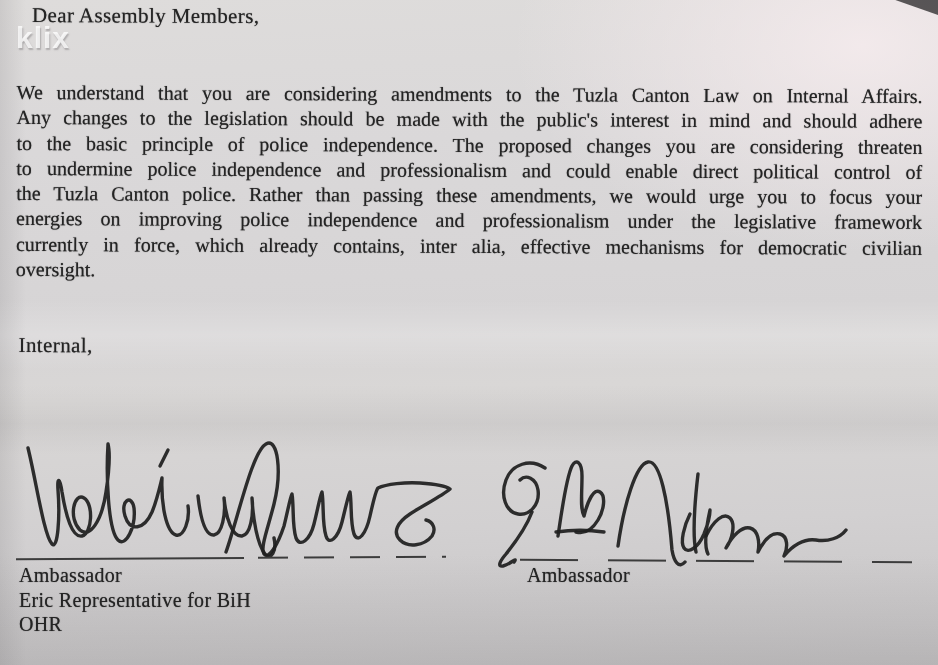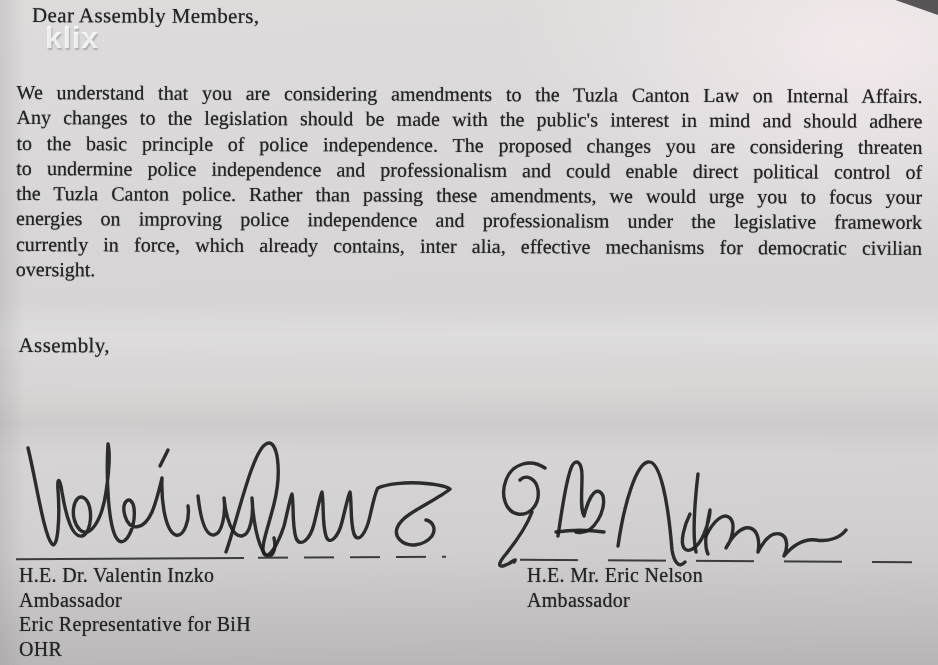--- a/index.html
+++ b/index.html
@@ -24,21 +24,20 @@
   .corner-dark{right:0;top:0;width:52px;height:15px;
     background:#3d3b3c;opacity:.85;
     clip-path:polygon(18% 0,100% 0,100% 100%);}
   .ink{color:#242424;text-shadow:0 0 1px rgba(20,20,20,.65);}
   .watermark{
     position:absolute;left:16px;top:21px;
     font-family:"Liberation Sans","DejaVu Sans",sans-serif;
     font-weight:bold;font-size:30px;letter-spacing:1px;
     color:rgba(255,255,255,.78);
     text-shadow:1px 1.5px 1.5px rgba(100,98,100,.38);
-    margin-left:29px;
   }
   .salutation{position:absolute;left:32px;top:3px;font-size:21px;letter-spacing:.4px;}
   .body-block{position:absolute;left:17px;top:80px;width:906px;font-size:20px;}
   .jline{height:25.3px;line-height:25.3px;text-align:justify;text-align-last:justify;white-space:nowrap;}
   .jline:last-child{text-align-last:left;}
   .closing{position:absolute;left:20px;top:333px;font-size:21px;letter-spacing:.4px;}
   .sig-svg{position:absolute;}
   .sig-svg path{fill:none;stroke:#1f1f1f;stroke-width:3.4;stroke-linecap:round;stroke-linejoin:round;opacity:.93;}
   .dashline{position:absolute;height:2.4px;display:flex;}
   .dash-solid{height:100%;background:#3c3c3c;}
@@ -70,21 +69,21 @@
       <div class="jline">We understand that you are considering amendments to the Tuzla Canton Law on Internal Affairs.</div>
       <div class="jline">Any changes to the legislation should be made with the public's interest in mind and should adhere</div>
       <div class="jline">to the basic principle of police independence. The proposed changes you are considering threaten</div>
       <div class="jline">to undermine police independence and professionalism and could enable direct political control of</div>
       <div class="jline">the Tuzla Canton police. Rather than passing these amendments, we would urge you to focus your</div>
       <div class="jline">energies on improving police independence and professionalism under the legislative framework</div>
       <div class="jline">currently in force, which already contains, inter alia, effective mechanisms for democratic civilian</div>
       <div class="jline">oversight.</div>
     </div>
 
-    <div class="closing ink">Assembly,</div>
+    <div class="closing ink">Internal,</div>
   </div>
 
   <svg class="sig-svg" style="left:14px;top:432px;" width="444" height="134" viewBox="0 0 444 134" aria-hidden="true">
     <path d="M14,16 C22,48 30,104 38,112 C44,118 46,84 44,58 C43,44 46,46 48,60 C52,84 58,106 68,104
              C78,102 80,72 70,66 C60,60 54,86 66,98 C76,107 88,88 92,60 C95,40 96,20 94,12
              C92,44 94,98 104,108 C112,116 122,94 120,76 C118,62 106,68 111,84 C116,100 130,98 138,80
              C143,68 146,54 148,46 C147,72 152,100 162,103 C170,105 176,88 174,74"></path>
     <path d="M146,34 L154,18"></path>
     <path d="M184,64 C186,82 190,104 200,103 C208,102 212,82 210,66 C212,86 218,105 228,104
              C236,103 240,84 238,66 C239,86 243,112 251,122 C257,129 263,119 260,106"></path>
@@ -114,23 +113,21 @@
   <div class="dashline" style="left:16px;top:557px;width:430px;transform:rotate(-0.3deg);">
     <div class="dash-solid" style="width:228px;"></div>
     <div style="width:14px;"></div>
     <div class="dash-dashes"></div>
   </div>
   <div class="dashline" style="left:520px;top:560px;width:392px;transform:rotate(0.4deg);">
     <div class="dash-dashes long"></div>
   </div>
 
   <div class="sig-block ink" style="left:19px;top:563px;">
-    <div>H.E. Dr. Valentin Inzko</div>
     <div>Ambassador</div>
     <div>Eric Representative for BiH</div>
     <div>OHR</div>
   </div>
   <div class="sig-block ink" style="left:527px;top:563px;">
-    <div>H.E. Mr. Eric Nelson</div>
     <div>Ambassador</div>
   </div>
 
 </div>
 
 </body></html>

